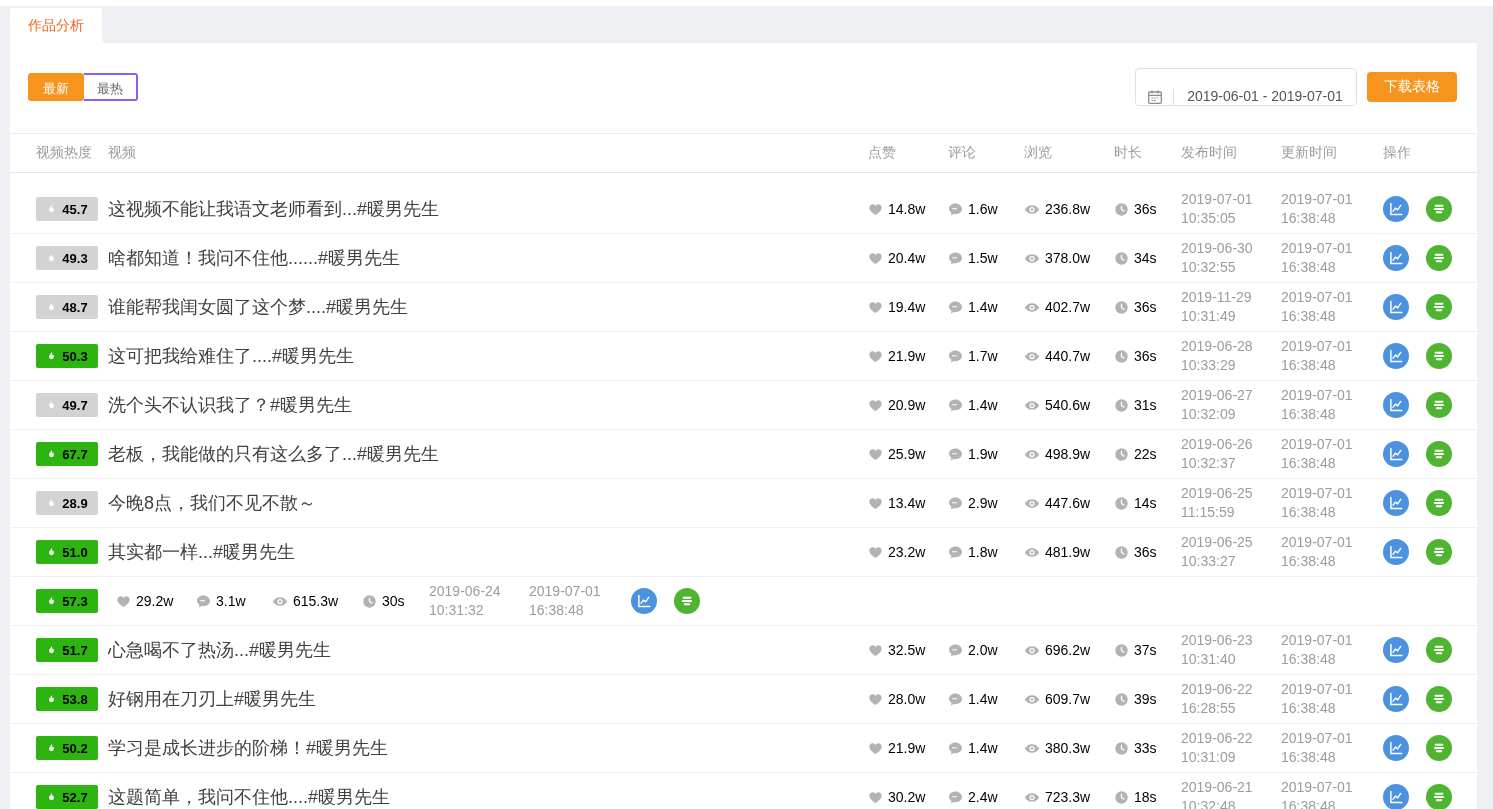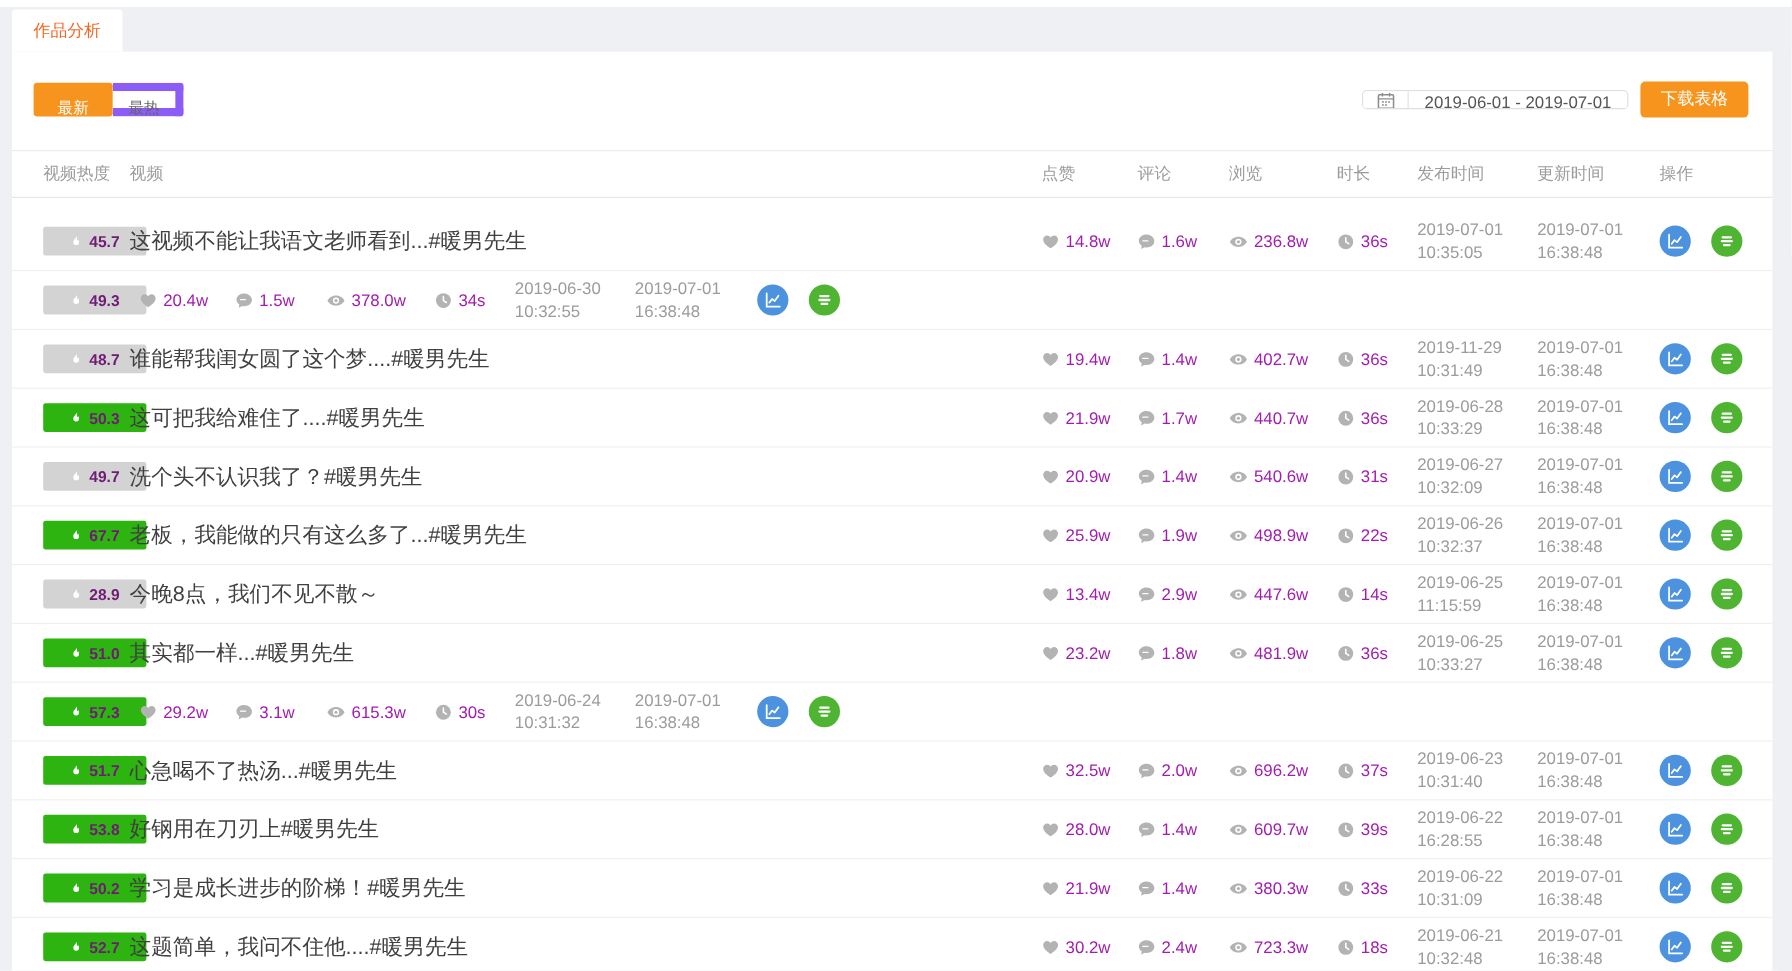--- a/index.html
+++ b/index.html
@@ -19,32 +19,32 @@
   }
   .sheet{
     margin:0 16px 0 10px;background:#fff;
     height:766px;box-sizing:border-box;
   }
   
   .toolbar{display:flex;justify-content:space-between;align-items:center;padding:25px 20px 0 18px}
   .segmented{display:flex}
   .seg-btn{
     height:28px;padding:0 13px;font-size:13px;line-height:28px;
-    border:7px solid #8b5cf6;background:#fff;color:#666;cursor:pointer;
+    border:2px solid #8b5cf6;background:#fff;color:#666;cursor:pointer;
     box-sizing:border-box;font-family:inherit;
   }
   .seg-btn.active{
     background:var(--accent-orange,#f7941d);border-color:var(--accent-orange,#f7941d);
     color:#fff;border-radius:3px;
   }
   .seg-btn.right{border-left:none;border-radius:0 3px 3px 0}
   .toolbar-right{display:flex;align-items:center}
   .date-group{
-    display:flex;align-items:flex-start;border:1px solid #dcdfe6;border-radius:4px;
-    height:16px;box-sizing:border-box;background:#fff;overflow:hidden;
+    display:flex;align-items:flex-end;border:1px solid #dcdfe6;border-radius:4px;
+    height:38px;box-sizing:border-box;background:#fff;overflow:hidden;
   }
   .cal-box{
     width:37px;display:flex;align-items:center;justify-content:center;
     border-right:1px solid #dcdfe6;cursor:pointer;background:#fff;
   }
   .date-input{
     width:178px;border:none;outline:none;text-align:center;
     font-size:14px;color:#555;font-family:inherit;background:#fff;
   }
   .download-btn{
@@ -66,26 +66,26 @@
   .col-heat{width:78px;padding-left:6px}
   .col-title{flex:1;width:auto;min-width:0;padding-right:10px;overflow:hidden;white-space:nowrap}
   .col-likes{width:80px;padding-left:8px}
   .col-comments{width:76px;padding-left:8px}
   .col-views{width:90px;padding-left:8px}
   .col-duration{width:68px;padding-left:8px}
   .col-publish{width:100px;padding-left:7px}
   .col-update{width:102px;padding-left:7px}
   .col-actions{width:81px;padding-left:7px;display:flex;align-items:center}
   .title{color:#404040;font-size:18px}
-  .metric{display:flex;align-items:center;color:#a21caf;font-size:14px}
+  .metric{display:flex;align-items:center;color:#000000;font-size:14px}
   .metric svg{margin-right:5px;flex-shrink:0}
   .dates{display:flex;flex-direction:column;color:#9c9c9c;font-size:14px;line-height:1.35}
   .badge{
-    width:86px;height:24px;border-radius:2px;display:inline-flex;
-    align-items:center;justify-content:center;color:#701a75;
+    width:62px;height:24px;border-radius:2px;display:inline-flex;
+    align-items:center;justify-content:center;color:#000000;
     font-size:13px;font-weight:bold;
   }
   .badge svg{margin-right:5px}
   .badge.hot{background:var(--heat-green,#2db411)}
   .badge.cold{background:var(--heat-gray,#d3d3d3)}
   .circle{
     width:26px;height:26px;border-radius:50%;border:none;cursor:pointer;
     display:inline-flex;align-items:center;justify-content:center;padding:0;
   }
   .circle.blue{background:var(--action-blue,#4c92df)}
@@ -204,20 +204,23 @@
 
   <div class="row">
     <div class="cell col-heat">
       <span class="badge cold">
         <svg width="11" height="13" viewBox="0 0 16 16" fill="#fff">
           <path d="M8 1.1c.5 2.7-3.5 4.2-3.5 7.4a3.5 3.5 0 0 0 7 0c0-1.4-.5-2.4-1.1-3.3-.3.7-.8 1.2-1.5 1.5.5-1.8.2-4-0.9-5.6z"></path>
         </svg>
         <span>49.3</span>
       </span>
     </div>
+    <div class="cell col-title">
+      <span class="title">啥都知道！我问不住他......#暖男先生</span>
+    </div>
     <div class="cell col-likes metric">
       <svg width="15" height="15" viewBox="0 0 16 16" fill="#b3b3b3">
         <path d="M8 13.8C4.8 11.8 1.4 9.1 1.4 5.9 1.4 4 3 2.4 4.9 2.4c1.3 0 2.4.7 3.1 1.7.7-1 1.8-1.7 3.1-1.7 1.9 0 3.5 1.6 3.5 3.5 0 3.2-3.4 5.9-6.6 7.9z"></path>
       </svg>
       <span>20.4w</span>
     </div>
     <div class="cell col-comments metric">
       <svg width="15" height="15" viewBox="0 0 16 16" fill="#b3b3b3">
         <path d="M8 1.6c-3.8 0-6.9 2.4-6.9 5.5 0 1.8 1 3.3 2.6 4.3l-.6 3 3.2-1.6c.5.1 1.1.2 1.7.2 3.8 0 6.9-2.4 6.9-5.5S11.8 1.6 8 1.6z"></path>
         <path d="M4.7 7.1h4.5" stroke="#fff" stroke-width="1.1" stroke-linecap="round"></path>

